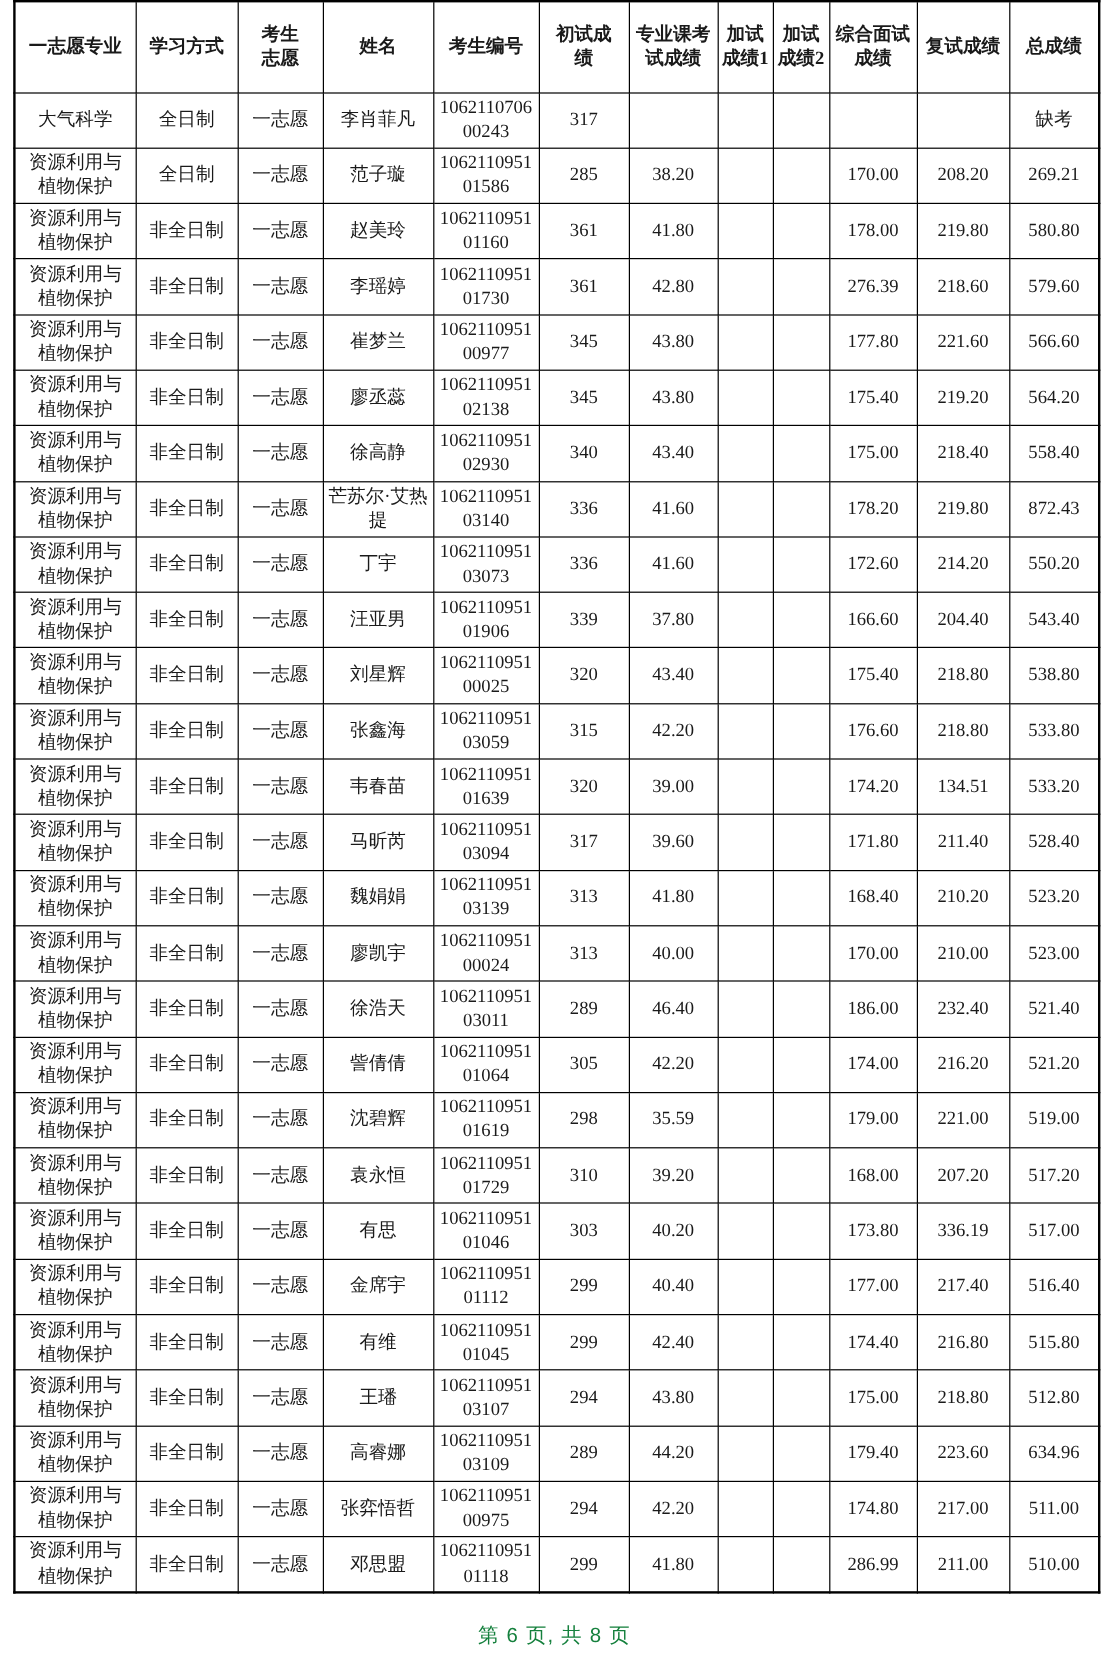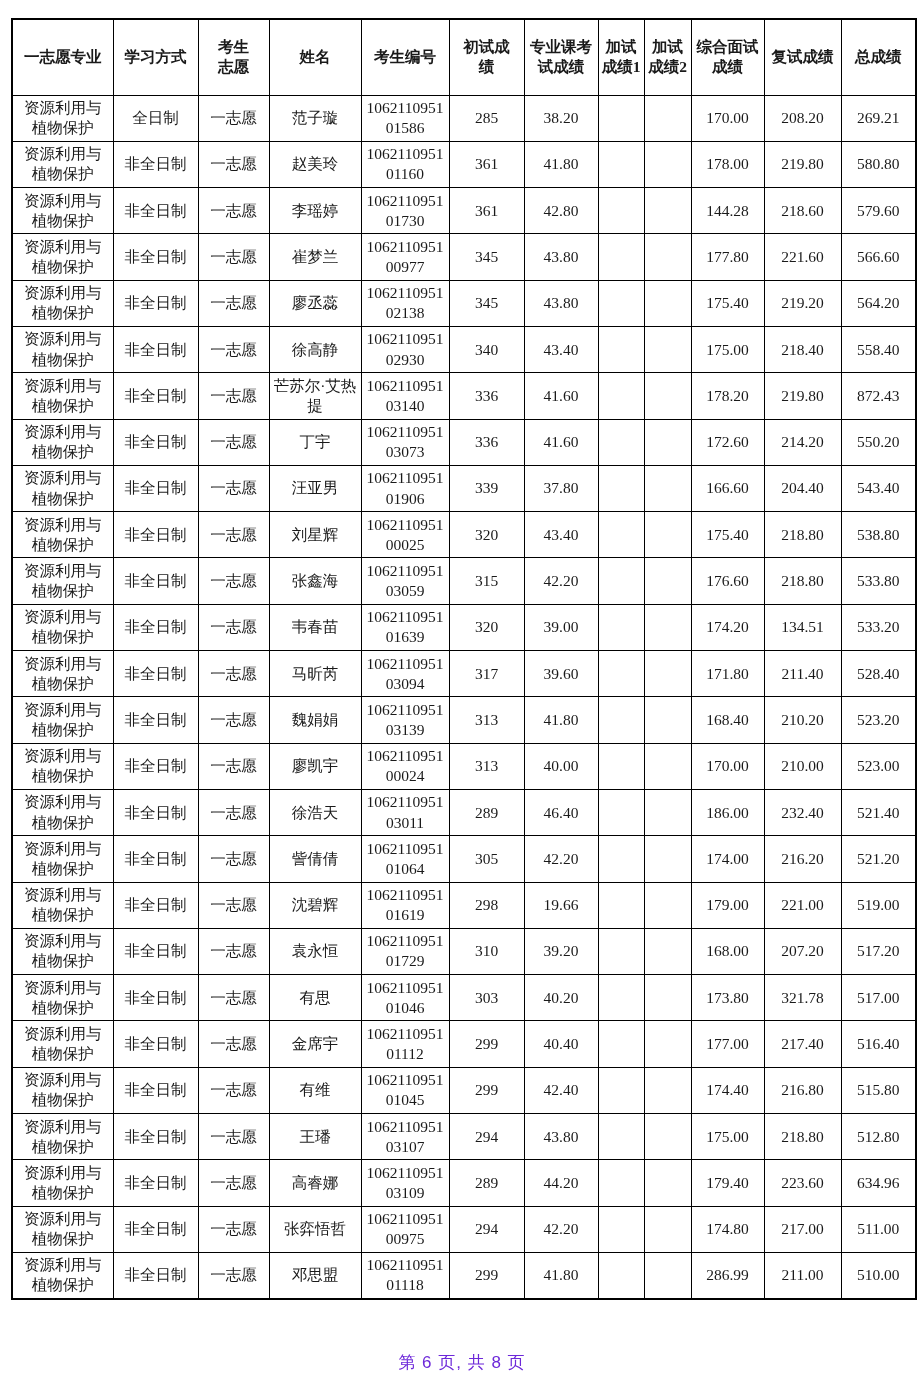--- a/index.html
+++ b/index.html
@@ -12,21 +12,21 @@
     width: 924px;
     height: 1393px;
     background: #ffffff;
     font-family: "Liberation Serif", "DejaVu Serif", serif;
     color: #1a1a1a;
     overflow: hidden;
   }
   table.score-table {
     position: absolute;
     left: 11px;
-    top: 18px;
+    top: 0;
     width: 904px;
     border-collapse: collapse;
     table-layout: fixed;
     border: 2px solid #000;
   }
   .score-table th, .score-table td {
     border: 1.5px solid #000;
     text-align: center;
     vertical-align: middle;
     white-space: pre-line;
@@ -45,21 +45,21 @@
     font-weight: normal;
   }
   .page-footer {
     position: absolute;
     top: 1351px;
     left: 0;
     width: 100%;
     text-align: center;
     font-family: "Liberation Sans", "DejaVu Sans", sans-serif;
     font-size: 17px;
-    color: #6d28d9;
+    color: #15803d;
     letter-spacing: 1px;
   }
 </style>
 </head>
 <body>
 
 <div class="page">
 
   <table class="score-table">
     <colgroup>
@@ -93,20 +93,35 @@
           <th>加试
 成绩2</th>
           <th>综合面试
 成绩</th>
           <th>复试成绩</th>
           <th>总成绩</th>
         </tr>
     </thead>
     <tbody>
         <tr>
+          <td>大气科学</td>
+          <td>全日制</td>
+          <td>一志愿</td>
+          <td>李肖菲凡</td>
+          <td>1062110706
+00243</td>
+          <td>317</td>
+          <td></td>
+          <td></td>
+          <td></td>
+          <td></td>
+          <td></td>
+          <td>缺考</td>
+        </tr>
+        <tr>
           <td>资源利用与
 植物保护</td>
           <td>全日制</td>
           <td>一志愿</td>
           <td>范子璇</td>
           <td>1062110951
 01586</td>
           <td>285</td>
           <td>38.20</td>
           <td></td>
@@ -136,21 +151,21 @@
 植物保护</td>
           <td>非全日制</td>
           <td>一志愿</td>
           <td>李瑶婷</td>
           <td>1062110951
 01730</td>
           <td>361</td>
           <td>42.80</td>
           <td></td>
           <td></td>
-          <td>144.28</td>
+          <td>276.39</td>
           <td>218.60</td>
           <td>579.60</td>
         </tr>
         <tr>
           <td>资源利用与
 植物保护</td>
           <td>非全日制</td>
           <td>一志愿</td>
           <td>崔梦兰</td>
           <td>1062110951
@@ -374,21 +389,21 @@
         </tr>
         <tr>
           <td>资源利用与
 植物保护</td>
           <td>非全日制</td>
           <td>一志愿</td>
           <td>沈碧辉</td>
           <td>1062110951
 01619</td>
           <td>298</td>
-          <td>19.66</td>
+          <td>35.59</td>
           <td></td>
           <td></td>
           <td>179.00</td>
           <td>221.00</td>
           <td>519.00</td>
         </tr>
         <tr>
           <td>资源利用与
 植物保护</td>
           <td>非全日制</td>
@@ -410,21 +425,21 @@
           <td>非全日制</td>
           <td>一志愿</td>
           <td>有思</td>
           <td>1062110951
 01046</td>
           <td>303</td>
           <td>40.20</td>
           <td></td>
           <td></td>
           <td>173.80</td>
-          <td>321.78</td>
+          <td>336.19</td>
           <td>517.00</td>
         </tr>
         <tr>
           <td>资源利用与
 植物保护</td>
           <td>非全日制</td>
           <td>一志愿</td>
           <td>金席宇</td>
           <td>1062110951
 01112</td>

